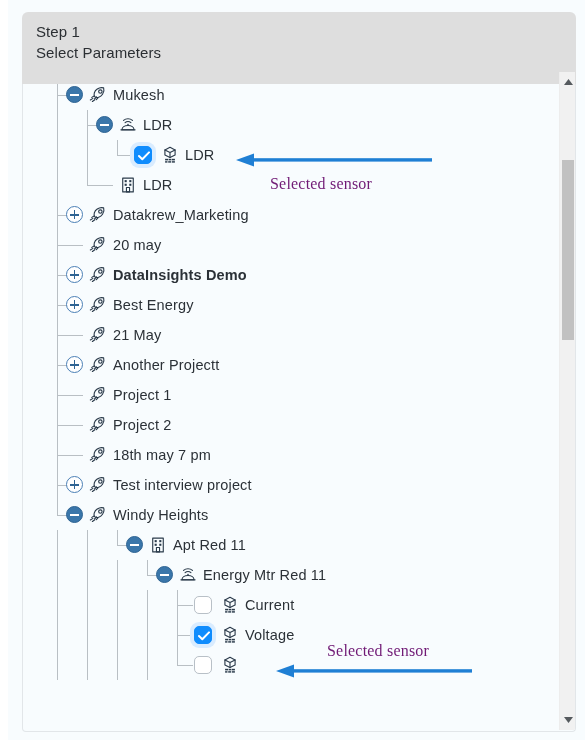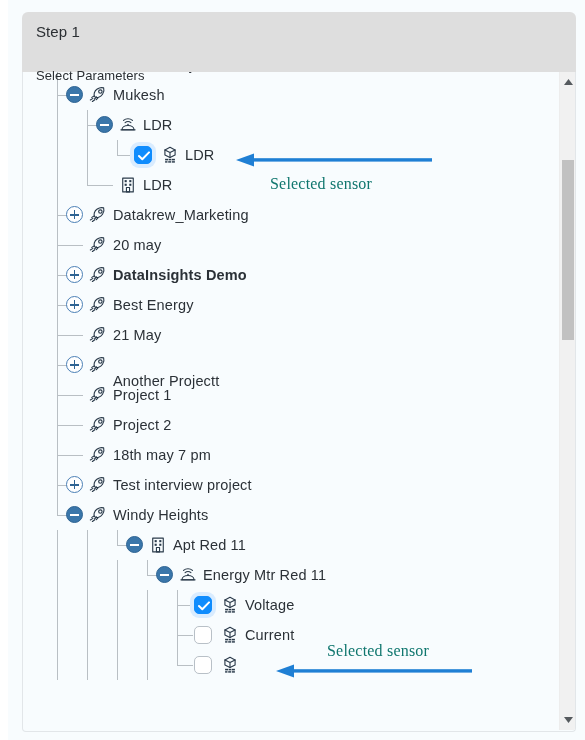--- a/index.html
+++ b/index.html
@@ -16,35 +16,34 @@
   }
   .left-edge {
     position: absolute; left: 0; top: 0; width: 8px; height: 740px;
     background: #ffffff;
   }
 
   
   .step-header {
     position: absolute;
     left: 22px; top: 12px;
-    width: 554px; height: 60px;
+    width: 554px; height: 72px;
     background: #dedede;
     border-radius: 6px 6px 0 0;
     box-sizing: border-box;
     padding: 9px 0 0 14px;
     z-index: 20;
   }
   .step-title {
     font-size: 15px; color: #2b2f33; line-height: 21px;
     letter-spacing: .1px;
   }
   .step-sub {
-    font-size: 13px; color: #2b2f33; line-height: 21px;
+    font-size: 15px; color: #2b2f33; line-height: 21px;
     letter-spacing: .1px;
-    margin-top: 23px;
   }
 
   
   .tree-panel {
     position: absolute;
     left: 22px; top: 72px;
     width: 554px; height: 660px;
     background: #f8fcfe;
     border: 1px solid #e2e6e9;
     border-top: none;
@@ -176,21 +175,21 @@
     top: 88px; height: 180px;
     background: #c1c1c1;
     border-radius: 0px;
   }
 
   
   .annot { position: absolute; z-index: 40; }
   .annot-text {
     font-family: "Liberation Serif", serif;
     font-size: 16px;
-    color: #0f766e;
+    color: #701a75;
     letter-spacing: .2px;
     white-space: nowrap;
   }
 </style>
 </head>
 <body>
 
 <div id="root">
   <div class="left-edge"></div>
 
@@ -357,21 +356,21 @@
               <div class="vguide" style="left: 34px;"></div>
               <div class="hconn" style="left: 34px; width: 16px;"></div>
             </div>
             <div class="exp plus" style="left: 43px;"></div>
             <span class="icon" style="left: 65px;"><svg viewBox="0 0 22 22" width="20" height="20">
       <path d="M7.6 13.2 C5.6 10.6 7 6.6 10.2 4.4 C12.4 2.9 15.4 2.6 17.2 3.2 C17.8 5 17.5 8 16 10.2 C13.8 13.4 9.9 14.8 7.3 12.8" stroke="#2a3a4a" stroke-width="1.25" fill="none" stroke-linecap="round" stroke-linejoin="round"></path>
       <circle cx="13.6" cy="7.2" r="1.9" stroke="#2a3a4a" stroke-width="1.25" fill="none" stroke-linecap="round" stroke-linejoin="round"></circle>
       <path d="M9.4 13.1 L7.2 15.4 M10.9 14.2 L9.2 16" stroke="#2a3a4a" stroke-width="1.25" fill="none" stroke-linecap="round" stroke-linejoin="round"></path>
       <path d="M6.6 12.1 L4.2 13.6 M5.4 14.7 L2.6 16.4 M7.5 16.3 L4.8 18.1" stroke="#2a3a4a" stroke-width="1.25" fill="none" stroke-linecap="round" stroke-linejoin="round"></path>
     </svg></span>
-            <span class="lbl" style="left: 90px; margin-top: 16px;">Another Projectt</span>
+            <span class="lbl" style="left: 90px;">Another Projectt</span>
           </div>
           <div class="row">
             <div class="guides">
               <div class="vguide" style="left: 34px;"></div>
               <div class="hconn" style="left: 34px; width: 26px;"></div>
             </div>
             <span class="icon" style="left: 65px;"><svg viewBox="0 0 22 22" width="20" height="20">
       <path d="M7.6 13.2 C5.6 10.6 7 6.6 10.2 4.4 C12.4 2.9 15.4 2.6 17.2 3.2 C17.8 5 17.5 8 16 10.2 C13.8 13.4 9.9 14.8 7.3 12.8" stroke="#2a3a4a" stroke-width="1.25" fill="none" stroke-linecap="round" stroke-linejoin="round"></path>
       <circle cx="13.6" cy="7.2" r="1.9" stroke="#2a3a4a" stroke-width="1.25" fill="none" stroke-linecap="round" stroke-linejoin="round"></circle>
       <path d="M9.4 13.1 L7.2 15.4 M10.9 14.2 L9.2 16" stroke="#2a3a4a" stroke-width="1.25" fill="none" stroke-linecap="round" stroke-linejoin="round"></path>
@@ -461,46 +460,20 @@
             </div>
             <div class="exp minus" style="left: 133px;"></div>
             <span class="icon" style="left: 155px;"><svg viewBox="0 0 22 22" width="20" height="20">
       <path d="M4.4 16.2 C4.4 13.6 7.3 11.6 11 11.6 C14.7 11.6 17.6 13.6 17.6 16.2 Z" stroke="#2a3a4a" stroke-width="1.25" fill="none" stroke-linecap="round" stroke-linejoin="round"></path>
       <line x1="3.2" y1="16.3" x2="18.8" y2="16.3" stroke="#2a3a4a" stroke-width="1.25" fill="none" stroke-linecap="round" stroke-linejoin="round"></line>
       <path d="M7.8 8.4 C9.5 6.9 12.5 6.9 14.2 8.4" stroke="#2a3a4a" stroke-width="1.25" fill="none" stroke-linecap="round" stroke-linejoin="round"></path>
       <path d="M6.1 5.9 C8.8 3.5 13.2 3.5 15.9 5.9" stroke="#2a3a4a" stroke-width="1.25" fill="none" stroke-linecap="round" stroke-linejoin="round"></path>
       <circle cx="11" cy="10.6" r="0.85" fill="#2a3a4a" stroke="none"></circle>
     </svg></span>
             <span class="lbl" style="left: 180px;">Energy Mtr Red 11</span>
-          </div>
-          <div class="row">
-            <div class="guides">
-              <div class="vguide" style="left: 34px;"></div>
-              <div class="vguide" style="left: 64px;"></div>
-              <div class="vguide" style="left: 94px;"></div>
-              <div class="vguide" style="left: 124px;"></div>
-              <div class="vguide" style="left: 154px;"></div>
-              <div class="hconn" style="left: 154px; width: 16px;"></div>
-            </div>
-            <div class="cbox checked" style="left: 171px;">
-              <svg width="12" height="10" viewBox="0 0 12 10">
-                <path d="M1 5 L4.3 8.2 L11 1.4" stroke="#fff" stroke-width="2" fill="none" stroke-linecap="round" stroke-linejoin="round"></path>
-              </svg>
-            </div>
-            <span class="icon" style="left: 197px;"><svg viewBox="0 0 22 22" width="20" height="20">
-    <path d="M11 2.6 L16.6 5.4 L16.6 11 L11 13.8 L5.4 11 L5.4 5.4 Z" stroke="#2a3a4a" stroke-width="1.25" fill="none" stroke-linecap="round" stroke-linejoin="round"></path>
-    <path d="M5.4 5.4 L11 8.2 L16.6 5.4 M11 8.2 L11 13.8" stroke="#2a3a4a" stroke-width="1.25" fill="none" stroke-linecap="round" stroke-linejoin="round"></path>
-    <rect x="5.6" y="15.2" width="3.4" height="1.7" fill="#2a3a4a" stroke="none"></rect>
-    <rect x="9.6" y="15.2" width="3.0" height="1.7" fill="#2a3a4a" stroke="none"></rect>
-    <rect x="13.2" y="15.2" width="3.2" height="1.7" fill="#2a3a4a" stroke="none"></rect>
-    <rect x="5.6" y="17.8" width="2.6" height="1.6" fill="#2a3a4a" stroke="none"></rect>
-    <rect x="9.0" y="17.8" width="3.2" height="1.6" fill="#2a3a4a" stroke="none"></rect>
-    <rect x="13.0" y="17.8" width="3.4" height="1.6" fill="#2a3a4a" stroke="none"></rect>
-  </svg></span>
-            <span class="lbl" style="left: 222px;">Voltage</span>
           </div>
           <div class="row">
             <div class="guides">
               <div class="vguide" style="left: 34px;"></div>
               <div class="vguide" style="left: 64px;"></div>
               <div class="vguide" style="left: 94px;"></div>
               <div class="vguide" style="left: 124px;"></div>
               <div class="vguide" style="left: 154px;"></div>
               <div class="hconn" style="left: 154px; width: 16px;"></div>
             </div>
@@ -509,20 +482,46 @@
     <path d="M11 2.6 L16.6 5.4 L16.6 11 L11 13.8 L5.4 11 L5.4 5.4 Z" stroke="#2a3a4a" stroke-width="1.25" fill="none" stroke-linecap="round" stroke-linejoin="round"></path>
     <path d="M5.4 5.4 L11 8.2 L16.6 5.4 M11 8.2 L11 13.8" stroke="#2a3a4a" stroke-width="1.25" fill="none" stroke-linecap="round" stroke-linejoin="round"></path>
     <rect x="5.6" y="15.2" width="3.4" height="1.7" fill="#2a3a4a" stroke="none"></rect>
     <rect x="9.6" y="15.2" width="3.0" height="1.7" fill="#2a3a4a" stroke="none"></rect>
     <rect x="13.2" y="15.2" width="3.2" height="1.7" fill="#2a3a4a" stroke="none"></rect>
     <rect x="5.6" y="17.8" width="2.6" height="1.6" fill="#2a3a4a" stroke="none"></rect>
     <rect x="9.0" y="17.8" width="3.2" height="1.6" fill="#2a3a4a" stroke="none"></rect>
     <rect x="13.0" y="17.8" width="3.4" height="1.6" fill="#2a3a4a" stroke="none"></rect>
   </svg></span>
             <span class="lbl" style="left: 222px;">Current</span>
+          </div>
+          <div class="row">
+            <div class="guides">
+              <div class="vguide" style="left: 34px;"></div>
+              <div class="vguide" style="left: 64px;"></div>
+              <div class="vguide" style="left: 94px;"></div>
+              <div class="vguide" style="left: 124px;"></div>
+              <div class="vguide" style="left: 154px;"></div>
+              <div class="hconn" style="left: 154px; width: 16px;"></div>
+            </div>
+            <div class="cbox checked" style="left: 171px;">
+              <svg width="12" height="10" viewBox="0 0 12 10">
+                <path d="M1 5 L4.3 8.2 L11 1.4" stroke="#fff" stroke-width="2" fill="none" stroke-linecap="round" stroke-linejoin="round"></path>
+              </svg>
+            </div>
+            <span class="icon" style="left: 197px;"><svg viewBox="0 0 22 22" width="20" height="20">
+    <path d="M11 2.6 L16.6 5.4 L16.6 11 L11 13.8 L5.4 11 L5.4 5.4 Z" stroke="#2a3a4a" stroke-width="1.25" fill="none" stroke-linecap="round" stroke-linejoin="round"></path>
+    <path d="M5.4 5.4 L11 8.2 L16.6 5.4 M11 8.2 L11 13.8" stroke="#2a3a4a" stroke-width="1.25" fill="none" stroke-linecap="round" stroke-linejoin="round"></path>
+    <rect x="5.6" y="15.2" width="3.4" height="1.7" fill="#2a3a4a" stroke="none"></rect>
+    <rect x="9.6" y="15.2" width="3.0" height="1.7" fill="#2a3a4a" stroke="none"></rect>
+    <rect x="13.2" y="15.2" width="3.2" height="1.7" fill="#2a3a4a" stroke="none"></rect>
+    <rect x="5.6" y="17.8" width="2.6" height="1.6" fill="#2a3a4a" stroke="none"></rect>
+    <rect x="9.0" y="17.8" width="3.2" height="1.6" fill="#2a3a4a" stroke="none"></rect>
+    <rect x="13.0" y="17.8" width="3.4" height="1.6" fill="#2a3a4a" stroke="none"></rect>
+  </svg></span>
+            <span class="lbl" style="left: 222px;">Voltage</span>
           </div>
           <div class="row">
             <div class="guides">
               <div class="vguide" style="left: 34px;"></div>
               <div class="vguide" style="left: 64px;"></div>
               <div class="vguide" style="left: 94px;"></div>
               <div class="vguide" style="left: 124px;"></div>
               <div class="vguide half-top" style="left: 154px;"></div>
               <div class="hconn" style="left: 154px; width: 16px;"></div>
             </div>

